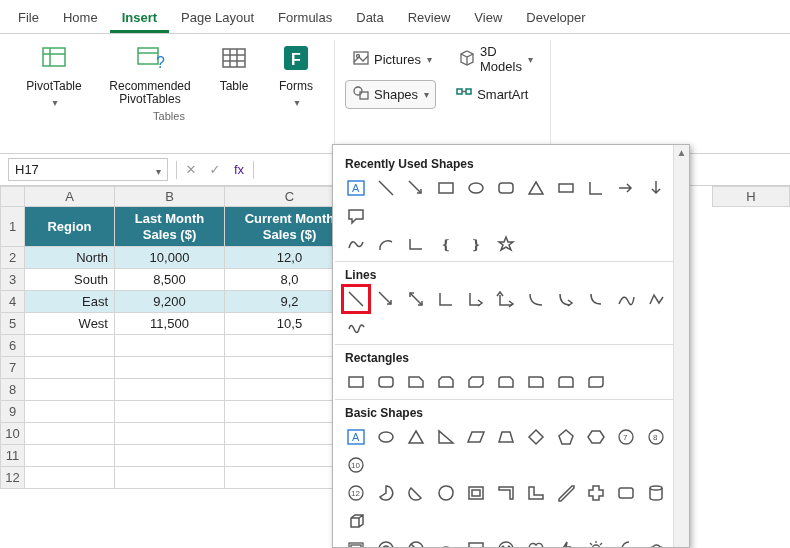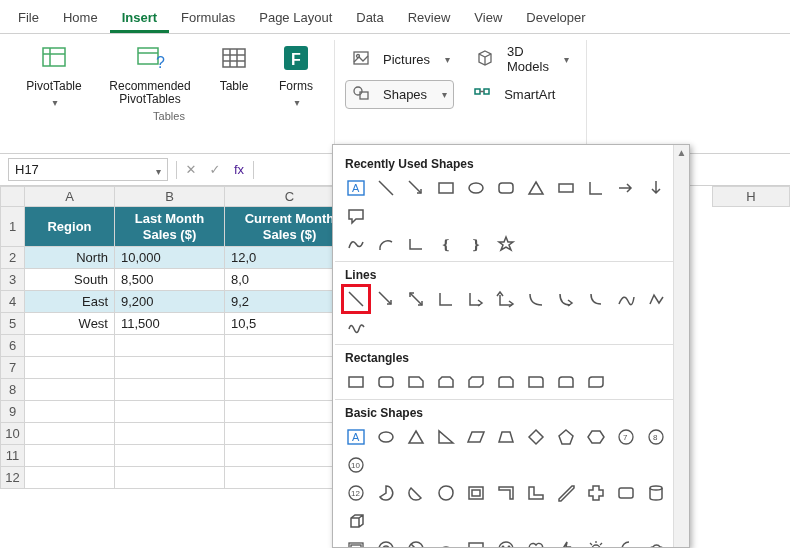--- a/index.html
+++ b/index.html
@@ -6,56 +6,56 @@
   body { margin: 0; font-family: "Segoe UI", Arial, sans-serif; font-size: 13px; color: #222; background: #fff; width: 790px; height: 548px; overflow: hidden; }
   .tabs { display: flex; gap: 0; padding: 4px 6px 0; border-bottom: 1px solid #d0d0d0; }
   .tab { padding: 6px 12px 5px; cursor: pointer; color: #444; }
   .tab.active { color: #107c41; border-bottom: 3px solid #107c41; font-weight: 600; }
   .ribbon { display: flex; align-items: stretch; padding: 6px 4px 4px; border-bottom: 1px solid #d0d0d0; min-height: 120px;}
   .group { display: flex; flex-direction: column; align-items: center; padding: 0 10px; border-right: 1px solid #e3e3e3; }
   .group-row { display: flex; gap: 6px; align-items: flex-start; }
   .bigbtn { display: flex; flex-direction: column; align-items: center; width: 80px; cursor: pointer; font-size: 12px; line-height: 1.1; text-align: center; gap:4px;}
   .bigbtn .icon { width: 36px; height: 36px; display:flex; align-items:center; justify-content:center;}
   .group-label { font-size: 11px; color: #666; margin-top: 2px; }
-  .smallbtn { display: flex; align-items: center; gap: 13px; padding: 3px 6px; cursor: pointer; font-size: 13px; border: 1px solid transparent; border-radius:4px;}
+  .smallbtn { display: flex; align-items: center; gap: 4px; padding: 3px 6px; cursor: pointer; font-size: 13px; border: 1px solid transparent; border-radius:4px;}
   .smallbtn.active { border:1px solid #b5b5b5; background:#f8f8f8;}
   .dd { font-size: 10px; color:#666; margin-left:2px;}
   .namebox-row { display:flex; align-items:center; border-bottom:1px solid #d0d0d0; padding:4px 8px; gap:8px;}
   .namebox { border:1px solid #c8c8c8; padding:3px 6px; width:160px; display:flex; justify-content:space-between; align-items:flex-end; background:#fff;}
   .fxbox { display:flex; align-items:center; gap:4px; color:#999;}
   .fxbox .token { width:20px; text-align:center;}
   .sheet-area { position:relative;}
   table.sheet { border-collapse: collapse; }
   table.sheet th, table.sheet td { border:1px solid #d4d4d4; font-size:13px;}
   table.sheet th { background:#f0f0f0; color:#555; font-weight:normal; text-align:center;}
   .rowhdr { width:24px; text-align:center; background:#f0f0f0; color:#666;}
   .colhdr { height:20px;}
   .hdr-cell { background:#2a7a8c; color:#fff; font-weight:600; padding:4px 6px; text-align:center; line-height:1.2;}
-  .data-cell { padding:3px 6px; text-align:left; height:22px;}
+  .data-cell { padding:3px 6px; text-align:center; height:22px;}
   .data-cell.left { text-align:right;}
   tr.band td { background:#d6ecf3;}
   .colA{width:90px;} .colB{width:110px;} .colC{width:130px;} .colW{width:80px;}
   
   .shapes-pop { position:absolute; left:332px; top:144px; width:358px; height:404px; background:#fff; border:1px solid #b5b5b5; box-shadow:2px 2px 6px rgba(0,0,0,0.3); padding:8px 10px 8px 12px; overflow:hidden;}
   .shapes-pop h4 { margin:4px 0 6px; font-size:12px; font-weight:700;}
   .shape-row { display:flex; flex-wrap:wrap; gap:6px 8px; margin-bottom:6px;}
   .shape-ic { width:22px; height:22px; display:flex; align-items:center; justify-content:center; cursor:pointer; color:#555;}
   .shape-ic.sel { outline:3px solid #e81123; outline-offset:1px;}
   .sep { border-top:1px solid #ddd; margin:6px -10px;}
   .scroll-track { position:absolute; right:0; top:0; bottom:0; width:16px; background:#f1f1f1; border-left:1px solid #ddd;}
 </style>
 </head>
 <body>
 
 <div class="tabs">
   <div class="tab">File</div>
   <div class="tab">Home</div>
   <div class="tab active">Insert</div>
+  <div class="tab">Page Layout</div>
   <div class="tab">Formulas</div>
-  <div class="tab">Page Layout</div>
   <div class="tab">Data</div>
   <div class="tab">Review</div>
   <div class="tab">View</div>
   <div class="tab">Developer</div>
 </div>
 
 <div class="ribbon">
   <div class="group">
     <div class="group-row">
       <div class="bigbtn">

